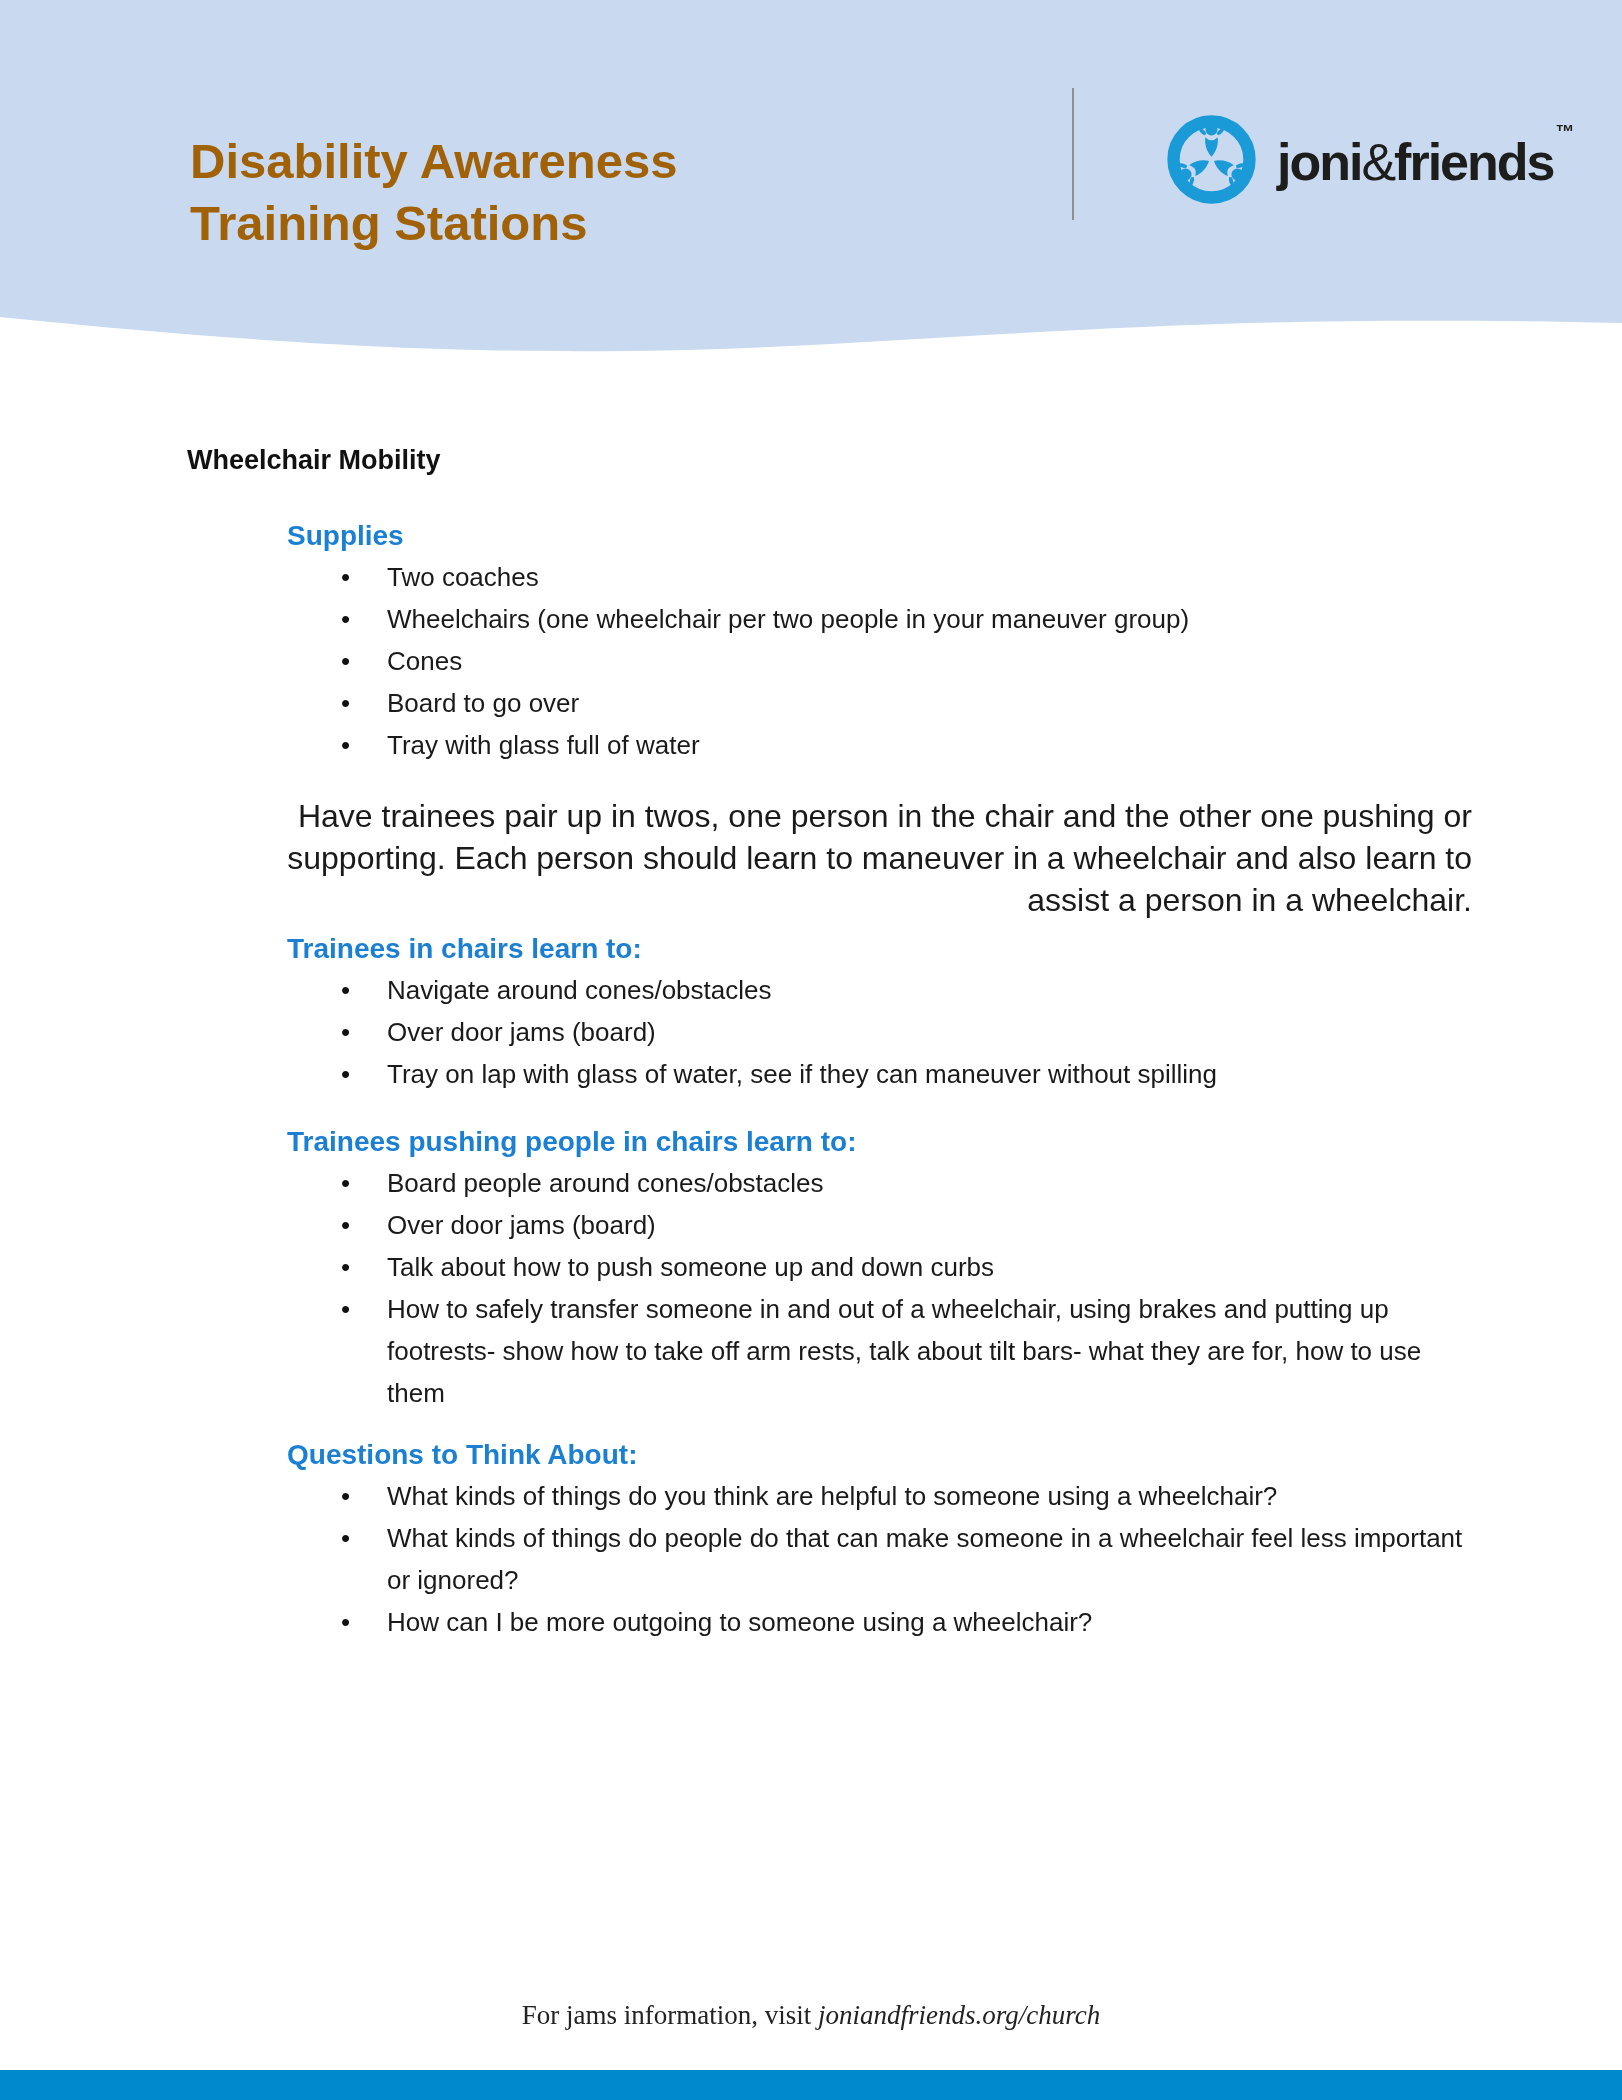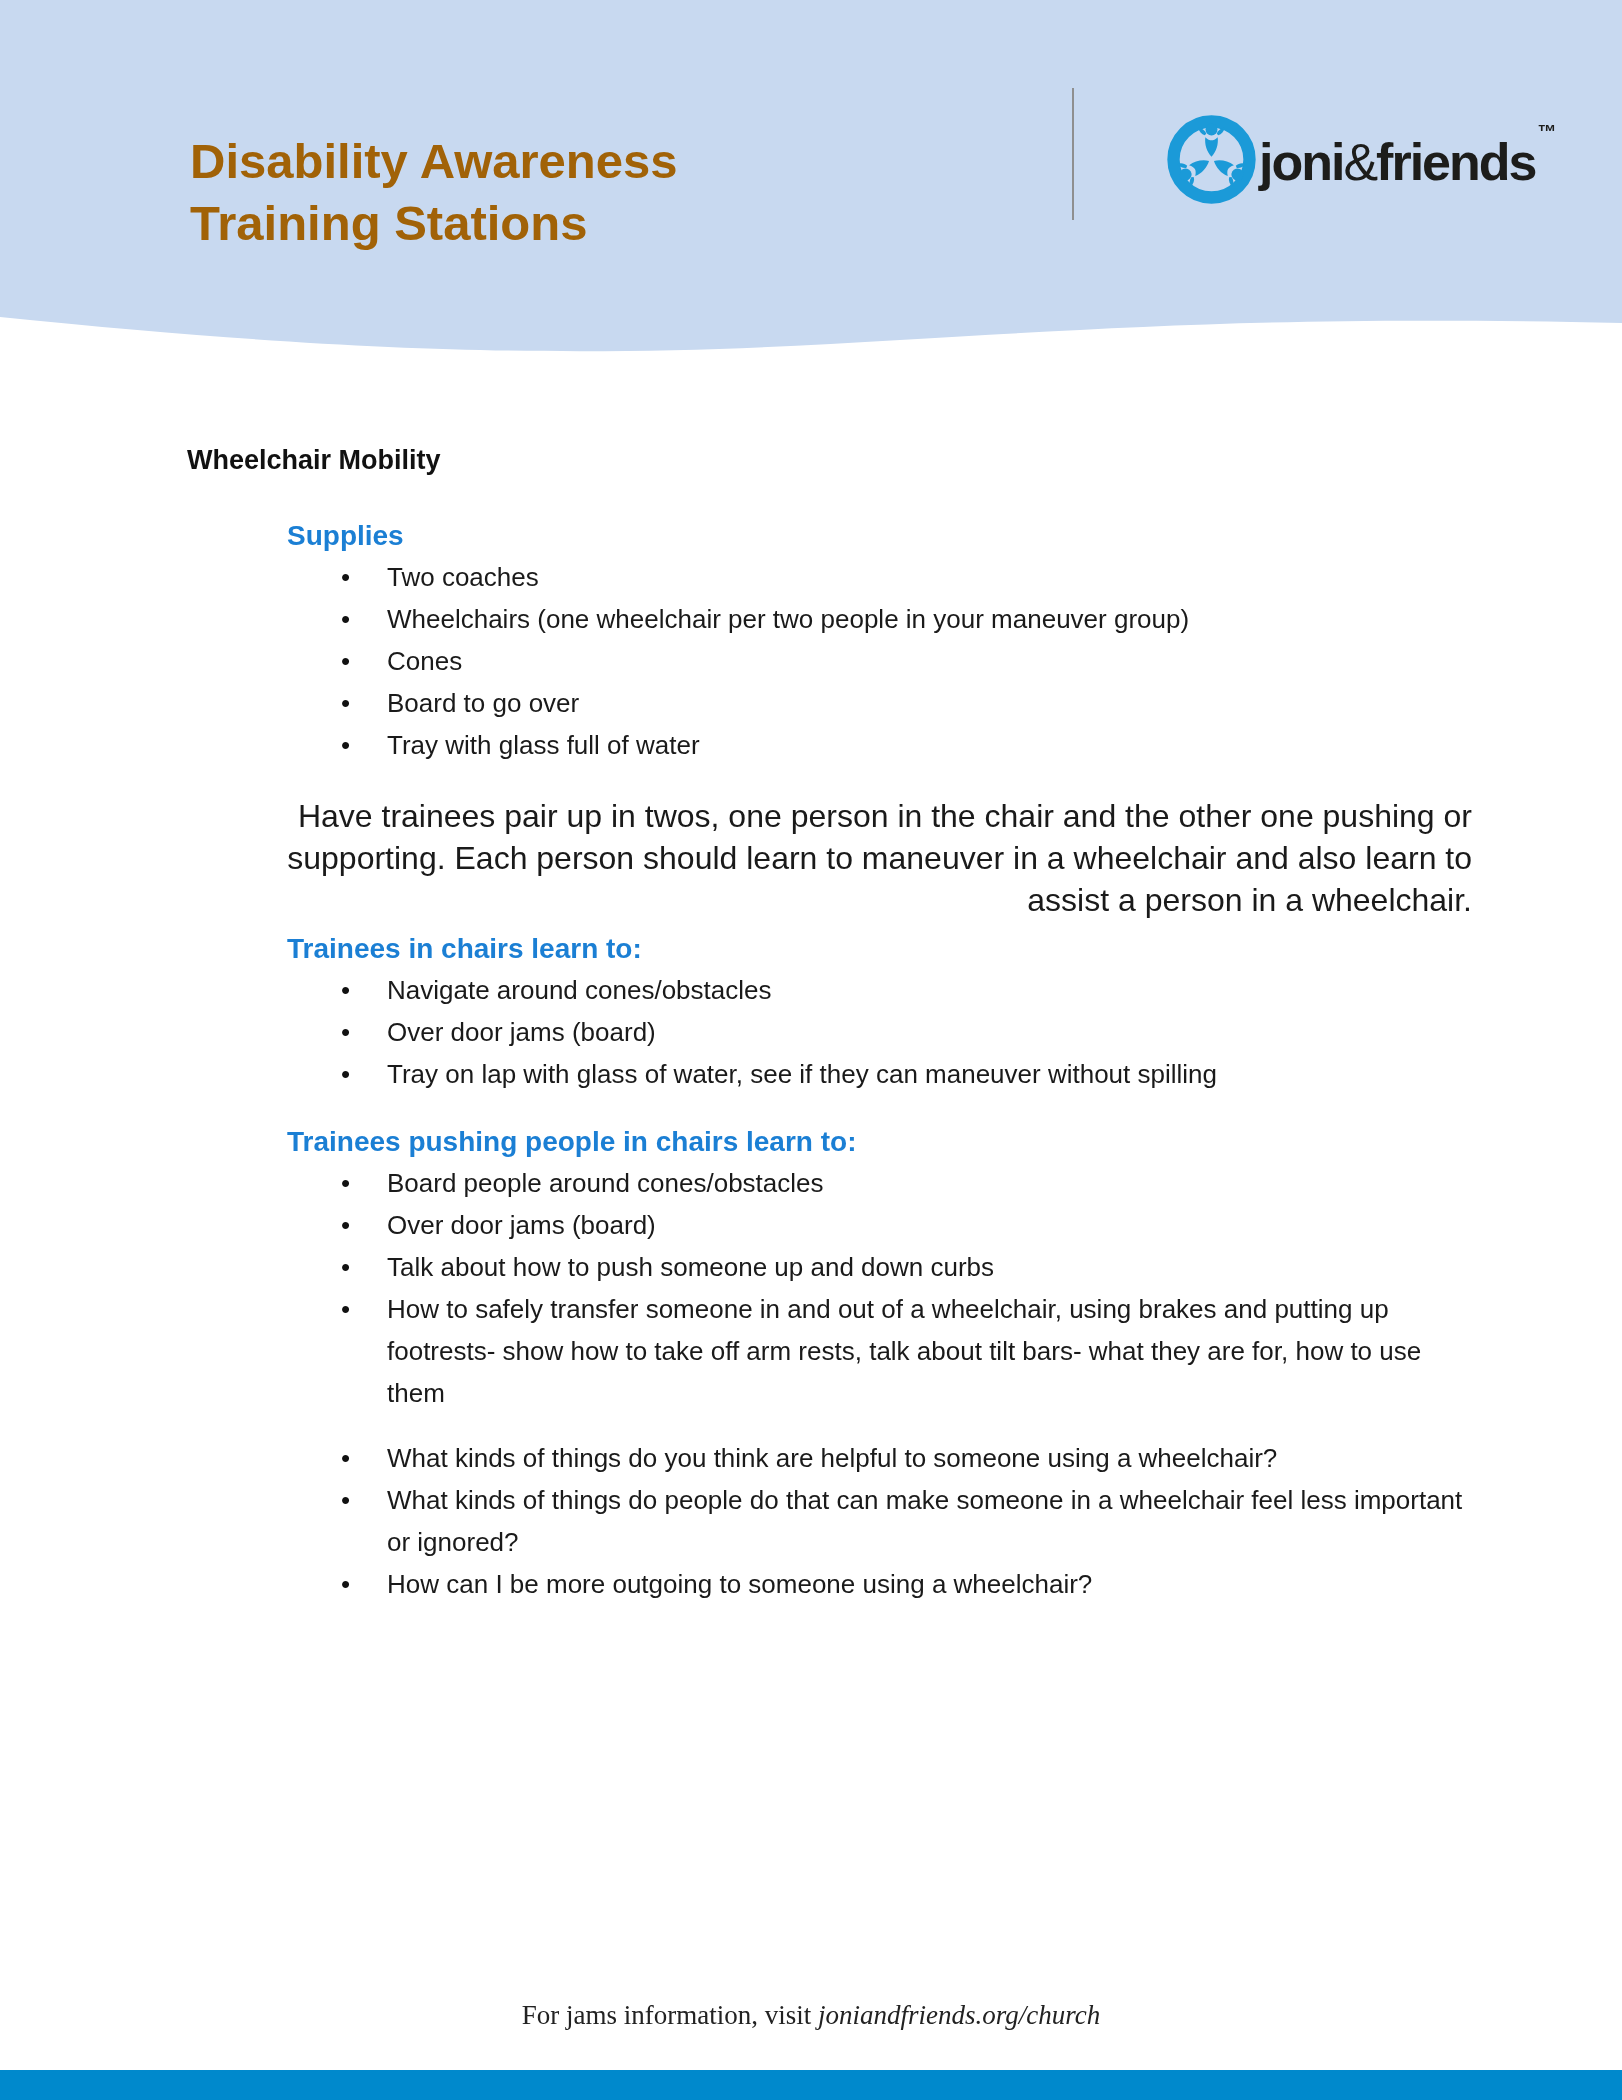--- a/index.html
+++ b/index.html
@@ -25,21 +25,21 @@
   .header-wave{position:absolute;left:0;top:0;width:1622px;height:365px;display:block;}
   .doc-title{
     position:absolute;left:190px;top:130px;
     font-size:49px;line-height:62px;font-weight:bold;color:#a16207;
   }
   .doc-title span{display:block;}
   .header-divider{
     position:absolute;left:1072px;top:88px;width:2px;height:132px;
     background:#8f8f8f;
   }
-  .brand{position:absolute;left:1164px;top:108px;display:flex;align-items:center;}
+  .brand{position:absolute;left:1164px;top:108px;display:flex;align-items:center;gap:18px;}
   .brand-icon{width:95px;height:95px;display:block;}
   .brand-word{
     font-size:52px;font-weight:bold;letter-spacing:-2px;
     color:#1d1d1b;line-height:95px;white-space:nowrap;
   }
   .bw-amp{font-weight:400;}
   .bw-tm{font-size:19px;font-weight:bold;letter-spacing:0;position:relative;top:-24px;left:2px;}
 
   
   .content{position:absolute;left:187px;top:443px;width:1300px;}
@@ -147,20 +147,21 @@
         <section class="section">
           <h3 class="sec-heading">Trainees pushing people in chairs learn to:</h3>
           <ul class="sec-list">
             <li><span class="blt">•</span><span>Board people around cones/obstacles</span></li>
             <li><span class="blt">•</span><span>Over door jams (board)</span></li>
             <li><span class="blt">•</span><span>Talk about how to push someone up and down curbs</span></li>
             <li><span class="blt">•</span><span>How to safely transfer someone in and out of a wheelchair, using brakes and putting up footrests- show how to take off arm rests, talk about tilt bars- what they are for, how to use them</span></li>
           </ul>
         </section>
         <section class="section">
+          <h3 class="sec-heading">Questions to Think About:</h3>
           <ul class="sec-list">
             <li><span class="blt">•</span><span>What kinds of things do you think are helpful to someone using a wheelchair?</span></li>
             <li><span class="blt">•</span><span>What kinds of things do people do that can make someone in a wheelchair feel less important or ignored?</span></li>
             <li><span class="blt">•</span><span>How can I be more outgoing to someone using a wheelchair?</span></li>
           </ul>
         </section>
       </div>
   </main>
 
   <div class="footer-line"><span>For jams information, visit </span><em>joniandfriends.org/church</em></div>

